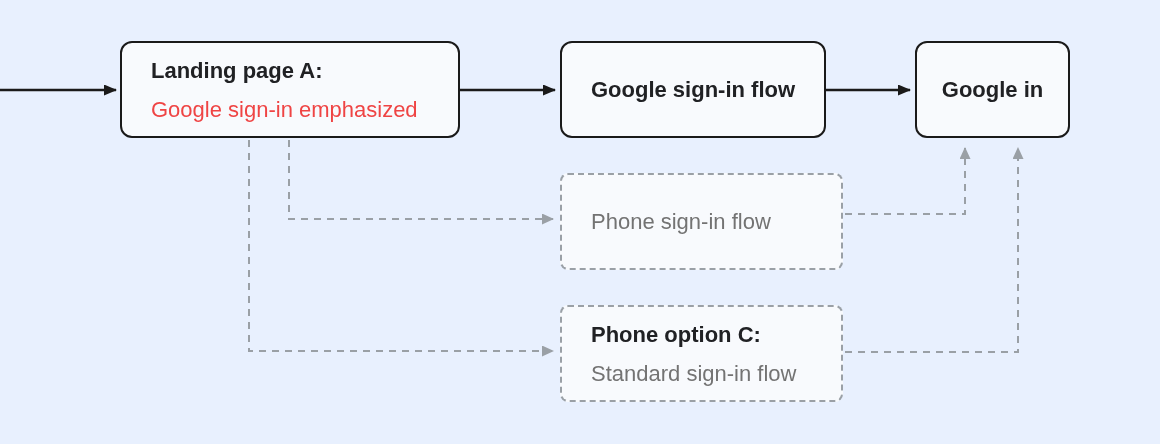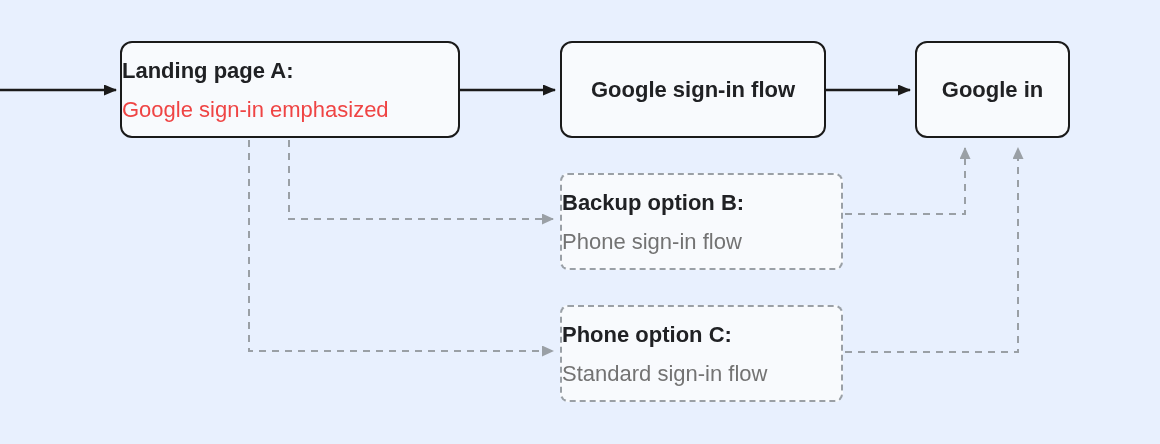--- a/index.html
+++ b/index.html
@@ -49,20 +49,21 @@
   }
   .node .subtitle {
     font-weight: 400;
     color: #737373;
   }
   .node .subtitle.blue {
     color: #ef4444;
   }
   .node.left-align {
     align-items: flex-start;
+    padding-left: 29px;
   }
   .node.center {
     align-items: center;
     text-align: center;
   }
   .node-landing   { left: 120px; top: 41px;  width: 340px; height: 97px; }
   .node-google    { left: 560px; top: 41px;  width: 266px; height: 97px; }
   .node-signed    { left: 915px; top: 41px;  width: 155px; height: 97px; }
   .node-backup-b  { left: 560px; top: 173px; width: 283px; height: 97px; }
   .node-backup-c  { left: 560px; top: 305px; width: 283px; height: 97px; }
@@ -103,21 +104,20 @@
 
   <div class="node solid center node-google">
     <div class="line title">Google sign-in flow</div>
   </div>
 
   <div class="node solid center node-signed">
     <div class="line title">Google in</div>
   </div>
 
   <div class="node dashed left-align node-backup-b">
-    <div class="line title">Backup option B:</div>
     <div class="line subtitle">Phone sign-in flow</div>
   </div>
 
   <div class="node dashed left-align node-backup-c">
     <div class="line title">Phone option C:</div>
     <div class="line subtitle">Standard sign-in flow</div>
   </div>
 
 </div>
 

